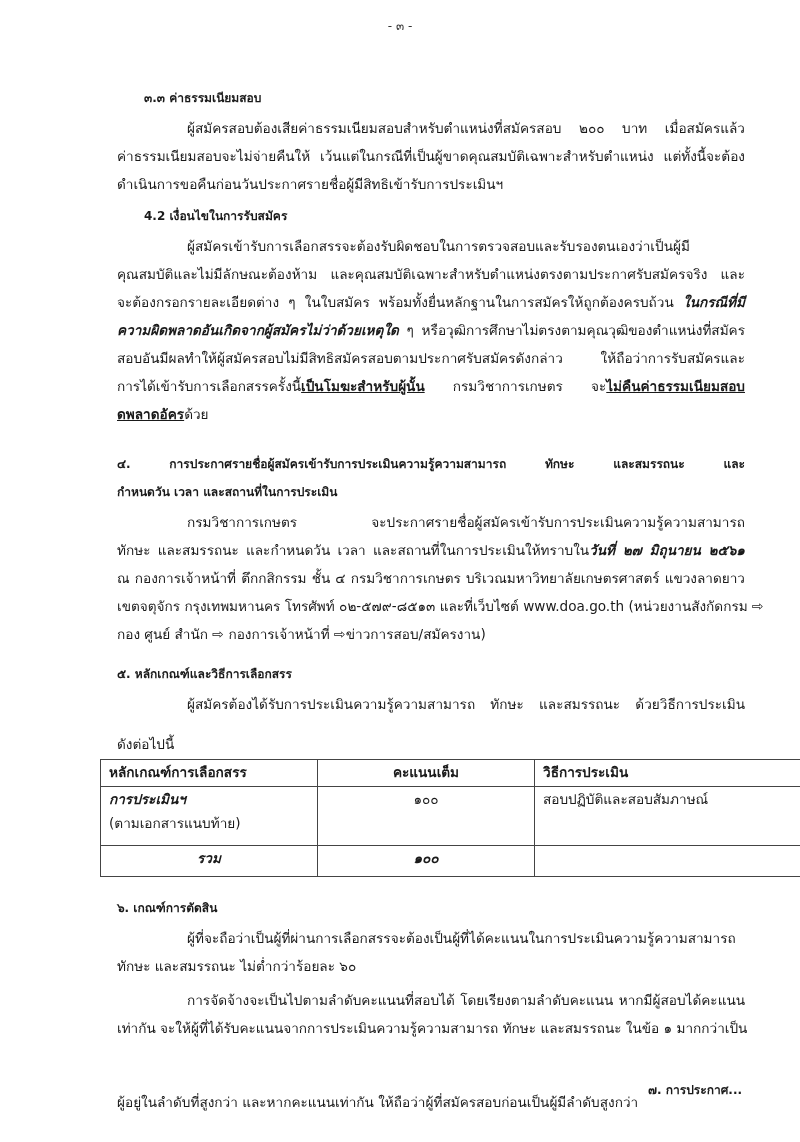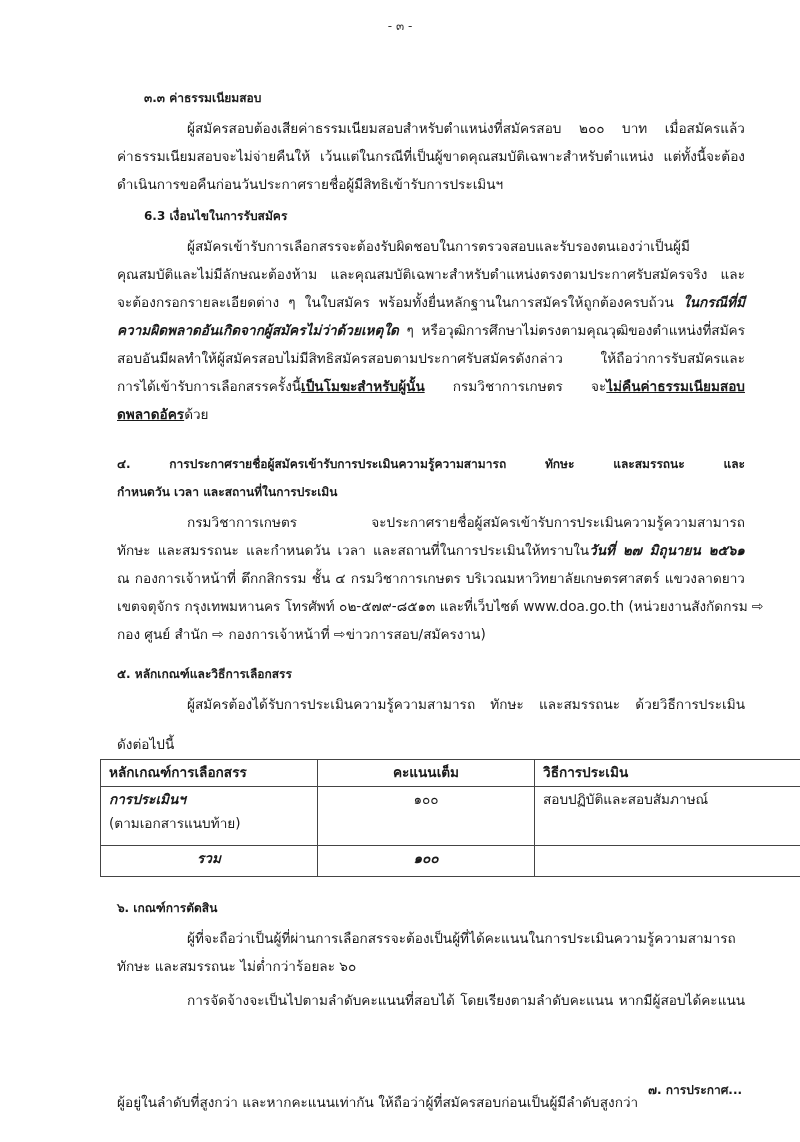--- a/index.html
+++ b/index.html
@@ -37,21 +37,21 @@
 
 <div class="page">
 
   <div class="pagenum">- ๓ -</div>
 
   <div class="line h" style="left:144px; top:88px;">๓.๓  ค่าธรรมเนียมสอบ</div>
   <div class="line ind" style="top:118px;">ผู้สมัครสอบต้องเสียค่าธรรมเนียมสอบสำหรับตำแหน่งที่สมัครสอบ ๒๐๐ บาท เมื่อสมัครแล้ว</div>
   <div class="line just" style="top:146px;">ค่าธรรมเนียมสอบจะไม่จ่ายคืนให้ เว้นแต่ในกรณีที่เป็นผู้ขาดคุณสมบัติเฉพาะสำหรับตำแหน่ง แต่ทั้งนี้จะต้อง</div>
   <div class="line just last" style="top:174px;">ดำเนินการขอคืนก่อนวันประกาศรายชื่อผู้มีสิทธิเข้ารับการประเมินฯ</div>
 
-  <div class="line h" style="left:144px; top:206px;">6.3  เงื่อนไขในการรับสมัคร</div>
+  <div class="line h" style="left:144px; top:206px;">4.2  เงื่อนไขในการรับสมัคร</div>
   <div class="line ind" style="top:236px;">ผู้สมัครเข้ารับการเลือกสรรจะต้องรับผิดชอบในการตรวจสอบและรับรองตนเองว่าเป็นผู้มี</div>
   <div class="line just" style="top:264px;">คุณสมบัติและไม่มีลักษณะต้องห้าม และคุณสมบัติเฉพาะสำหรับตำแหน่งตรงตามประกาศรับสมัครจริง และ</div>
   <div class="line just" style="top:292px;">
     <span>จะต้องกรอกรายละเอียดต่าง ๆ ในใบสมัคร พร้อมทั้งยื่นหลักฐานในการสมัครให้ถูกต้องครบถ้วน </span><span class="b">ในกรณีที่มี</span>
   </div>
   <div class="line just" style="top:320px;">
     <span class="b">ความผิดพลาดอันเกิดจากผู้สมัครไม่ว่าด้วยเหตุใด</span><span> ๆ หรือวุฒิการศึกษาไม่ตรงตามคุณวุฒิของตำแหน่งที่สมัคร</span>
   </div>
   <div class="line just" style="top:348px;">สอบอันมีผลทำให้ผู้สมัครสอบไม่มีสิทธิสมัครสอบตามประกาศรับสมัครดังกล่าว ให้ถือว่าการรับสมัครและ</div>
   <div class="line just" style="top:376px;">
@@ -102,17 +102,18 @@
       <td class="c2 b">๑๐๐</td>
       <td class="c3"></td>
     </tr>
   </tbody>
     </table>
 
   <div class="line h" style="left:117px; top:898px;">๖.  เกณฑ์การตัดสิน</div>
   <div class="line" style="left:187px; top:928px;">ผู้ที่จะถือว่าเป็นผู้ที่ผ่านการเลือกสรรจะต้องเป็นผู้ที่ได้คะแนนในการประเมินความรู้ความสามารถ</div>
   <div class="line" style="left:117px; top:956px;">ทักษะ และสมรรถนะ ไม่ต่ำกว่าร้อยละ ๖๐</div>
   <div class="line ind" style="top:990px;">การจัดจ้างจะเป็นไปตามลำดับคะแนนที่สอบได้ โดยเรียงตามลำดับคะแนน หากมีผู้สอบได้คะแนน</div>
+  <div class="line just" style="top:1018px;">เท่ากัน จะให้ผู้ที่ได้รับคะแนนจากการประเมินความรู้ความสามารถ ทักษะ และสมรรถนะ ในข้อ ๑ มากกว่าเป็น</div>
   <div class="line just last" style="top:1092px;">ผู้อยู่ในลำดับที่สูงกว่า และหากคะแนนเท่ากัน ให้ถือว่าผู้ที่สมัครสอบก่อนเป็นผู้มีลำดับสูงกว่า</div>
 
   <div class="line h right" style="top:1080px;">๗. การประกาศ...</div>
 
 </div>
 
 </body></html>

